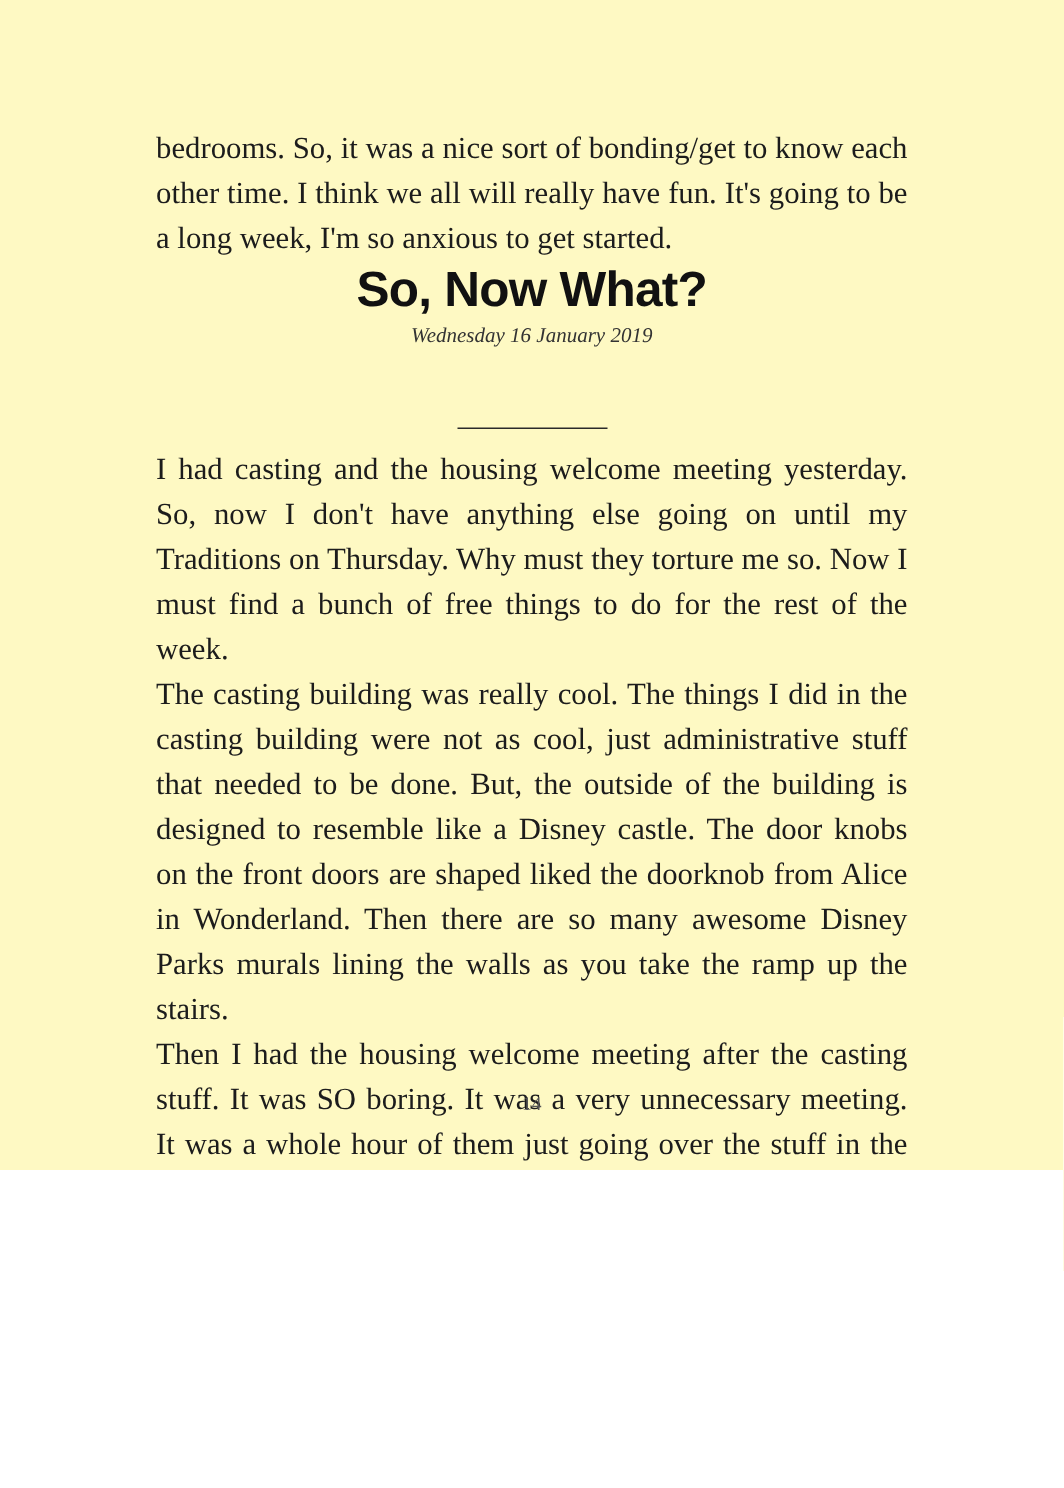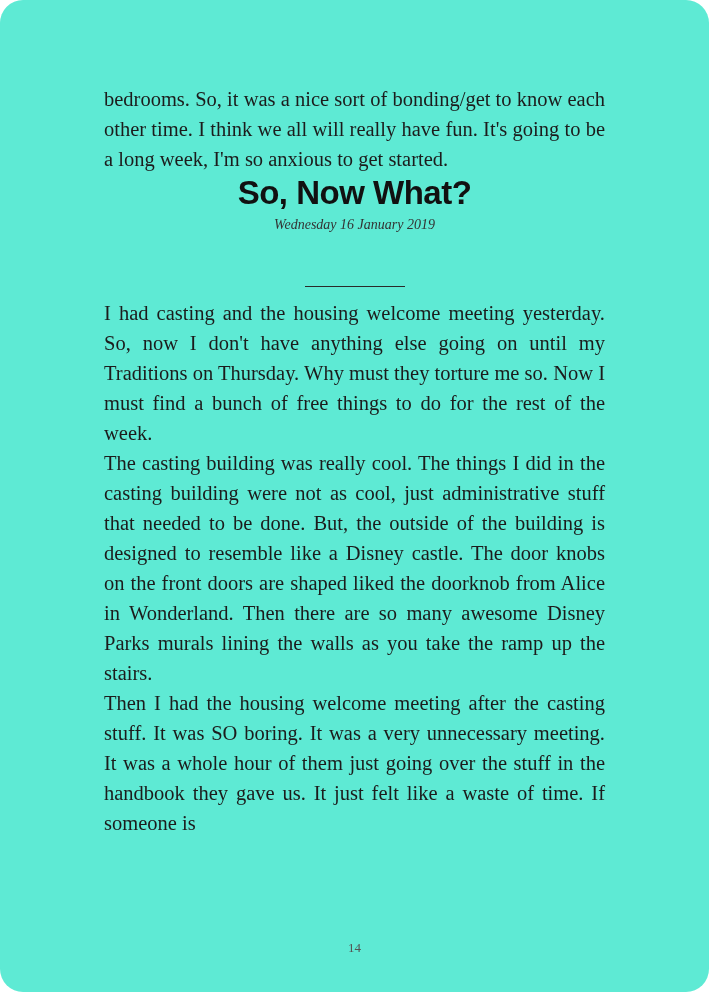--- a/index.html
+++ b/index.html
@@ -4,27 +4,26 @@
 <style>
   * { margin: 0; padding: 0; box-sizing: border-box; }
 
   html, body {
     background: #ffffff;
   }
 
   .page {
     position: relative;
     width: 709px;
-    height: 992px;
+    height: 780px;
     margin: 0 auto;
-    background: #5eead4;
+    background: #fef9c3;
     overflow: hidden;
     font-family: "Liberation Serif", "DejaVu Serif", serif;
     color: #1c1c1c;
-    border-radius: 23px;
   }
 
   .content {
     position: absolute;
     top: 84px;
     left: 104px;
     right: 104px;
   }
 
   .body-text {

